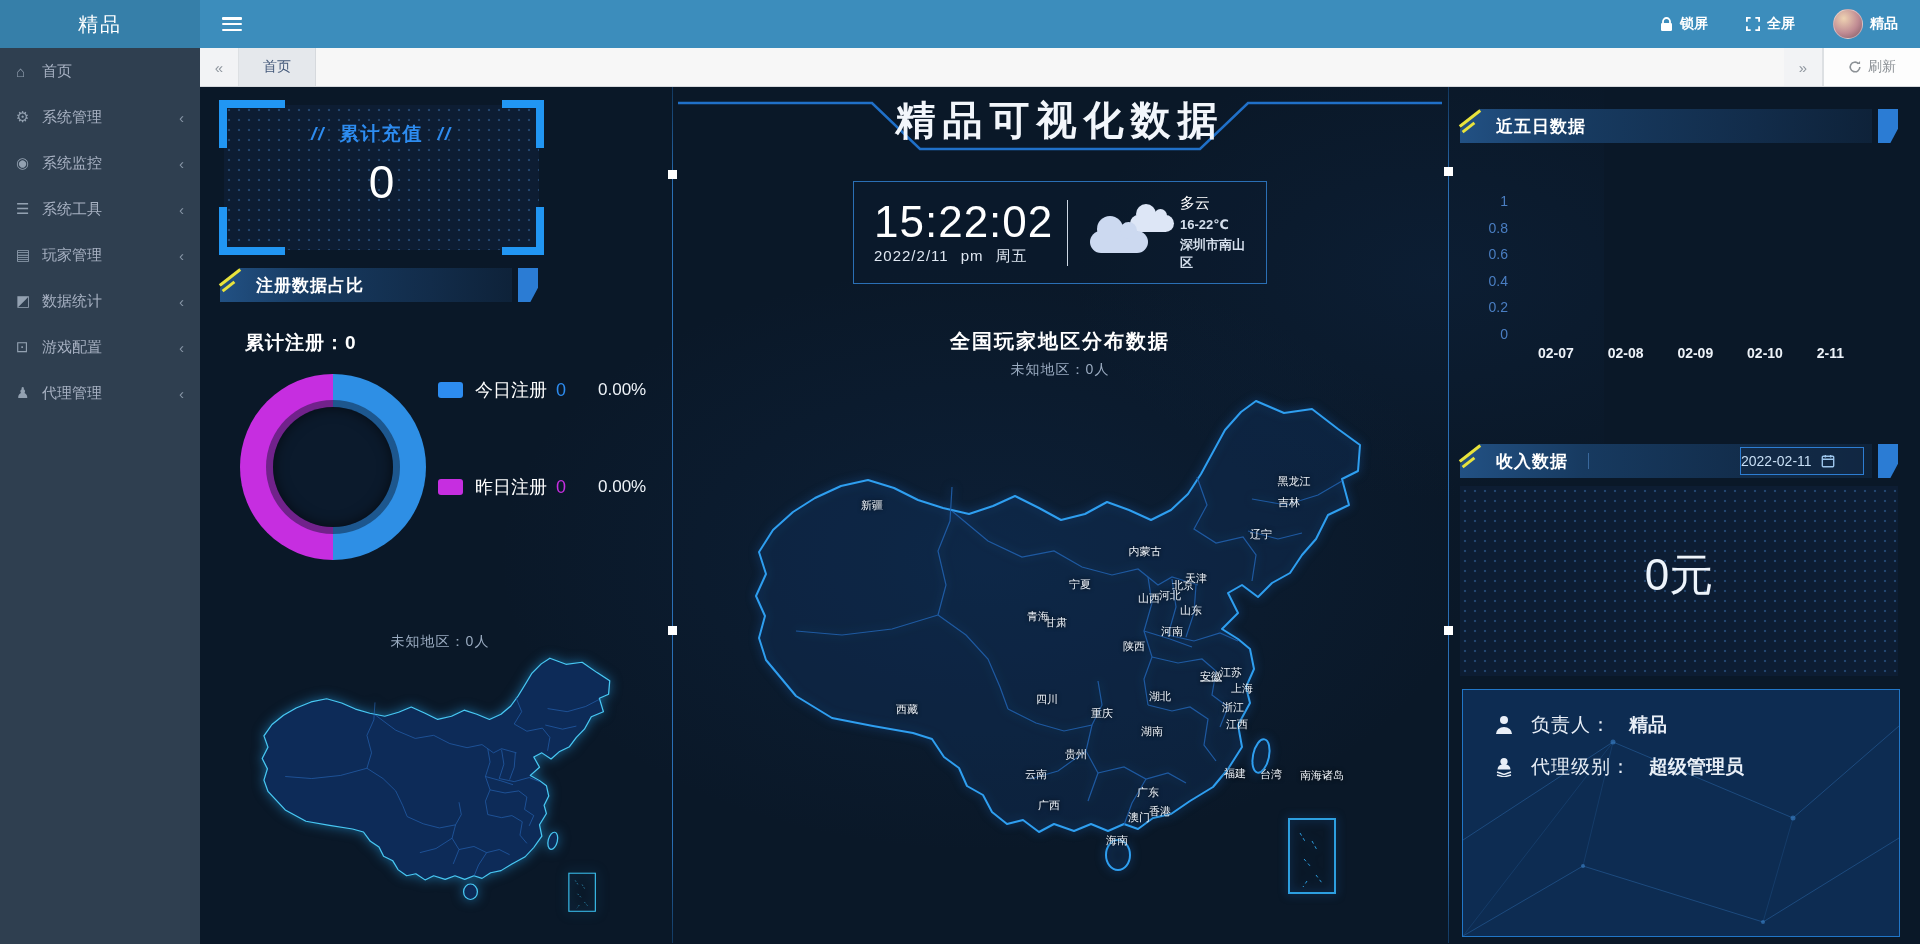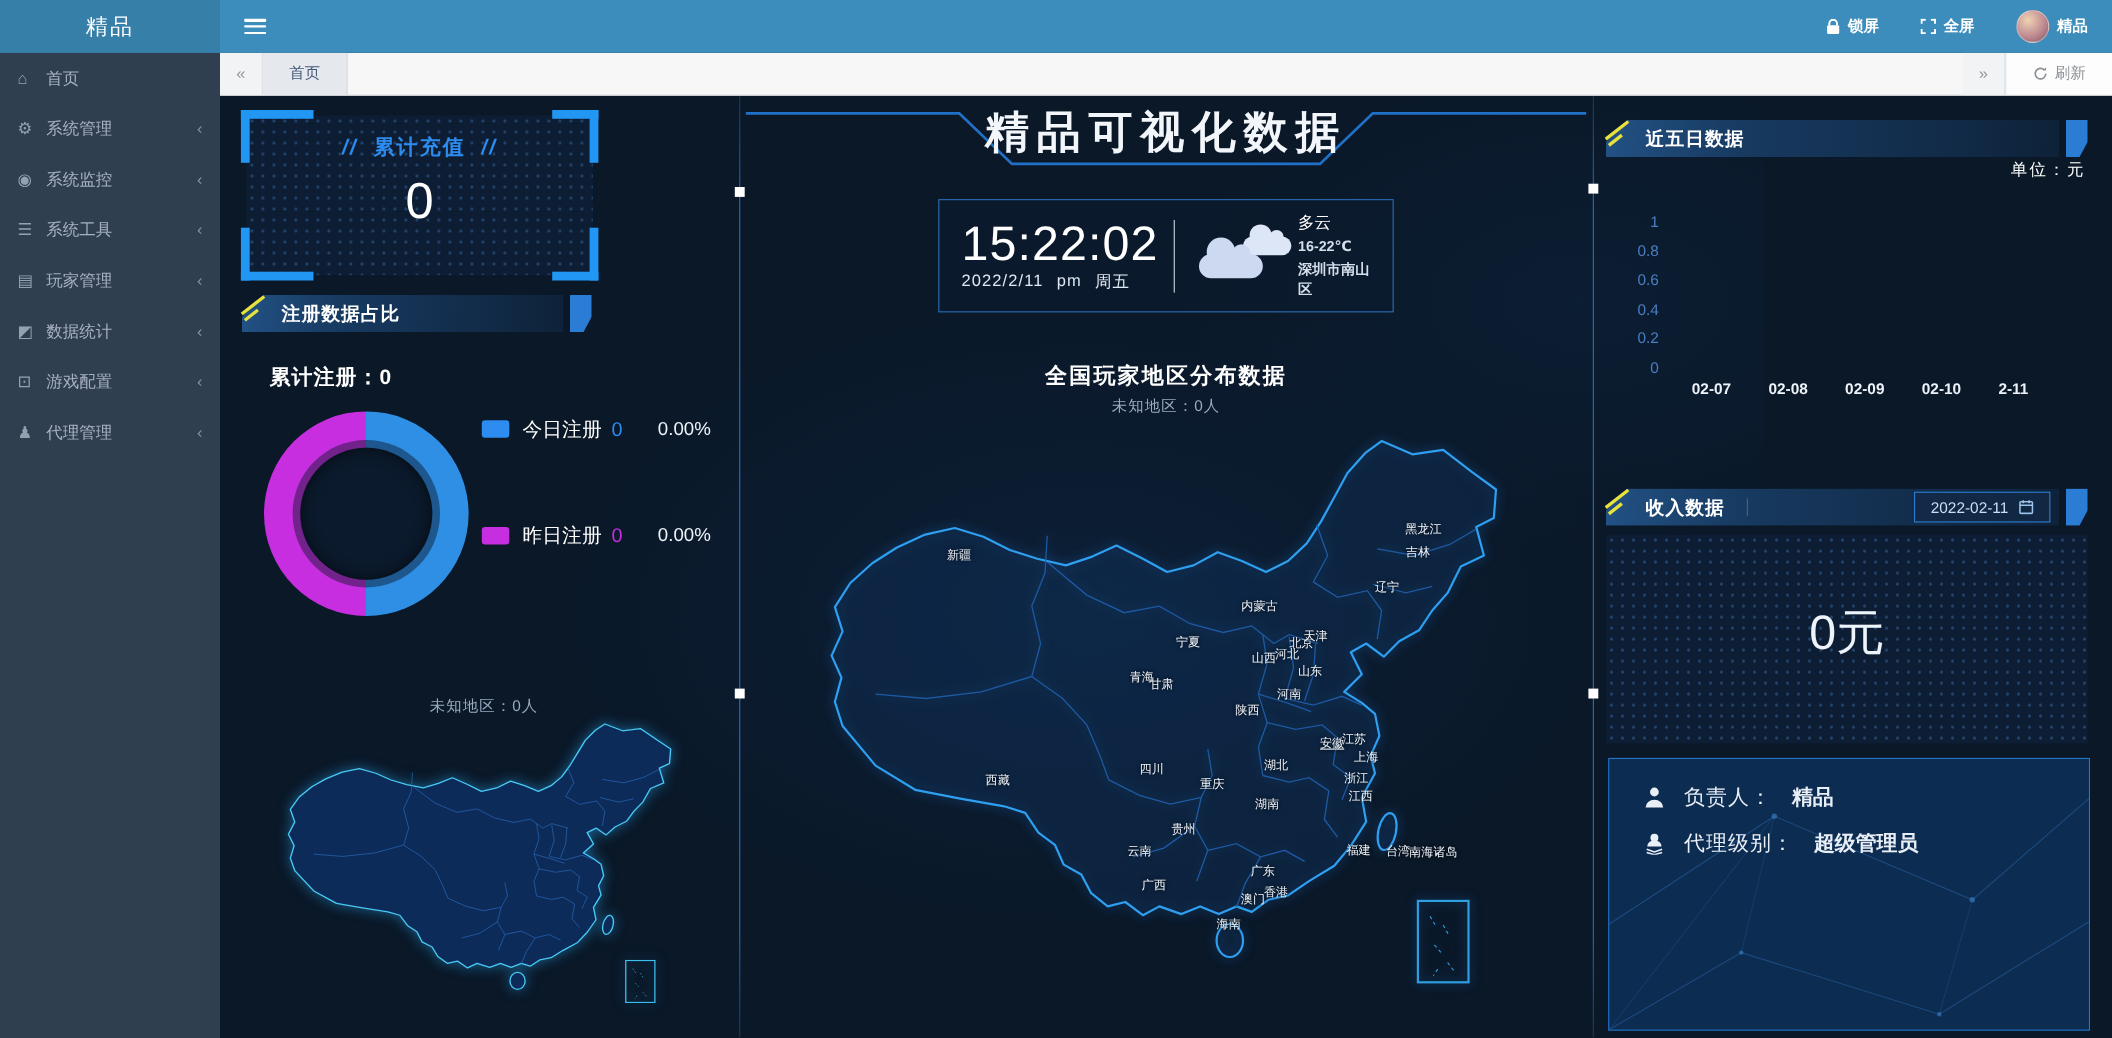--- a/index.html
+++ b/index.html
@@ -39,21 +39,21 @@
   .phead-bar{position:absolute;left:0;right:26px;top:0;bottom:0;
     background:linear-gradient(92deg,#225184 0%,#173a60 30%,#122c4a 72%,rgba(18,44,74,.5) 100%);
     clip-path:polygon(20px 0,100% 0,100% 100%,0 100%,0 20px);}
   .ph-slash{position:absolute;background:#e8e33c;height:3px;transform:rotate(-38deg);z-index:2;}
   .ph-s1{width:26px;left:-3px;top:8px;}
   .ph-s2{width:15px;left:1px;top:17px;}
   .ph-title{position:absolute;left:36px;top:0;height:34px;display:flex;align-items:center;color:#fff;font-size:17px;font-weight:bold;letter-spacing:1px;z-index:2;}
   .ph-tab{position:absolute;right:0;top:0;bottom:0;width:20px;background:#2b7cd4;clip-path:polygon(0 0,100% 0,100% 58%,62% 100%,0 100%);}
   .ph-vline{position:absolute;left:128px;top:9px;width:1px;height:16px;background:#39689c;}
   .date-box{position:absolute;right:34px;top:3px;height:26px;width:122px;border:1px solid #2d7dd2;background:rgba(18,42,70,.7);
-    display:flex;align-items:center;justify-content:center;gap:9px;color:#c8dff5;font-size:14px;cursor:pointer;z-index:3;}
+    display:flex;align-items:center;gap:9px;color:#c8dff5;font-size:14px;cursor:pointer;z-index:3;}
   
   .recharge-box{left:24px;top:18px;width:315px;height:145px;}
   .corner{position:absolute;border:0 solid #2196f3;width:58px;height:40px;}
   .c-tl{top:-5px;left:-5px;border-top-width:8px;border-left-width:8px;}
   .c-bl{bottom:-5px;left:-5px;border-bottom-width:8px;border-left-width:8px;}
   .c-tr{top:-5px;right:-5px;border-top-width:8px;border-right-width:8px;width:34px;}
   .c-br{bottom:-5px;right:-5px;border-bottom-width:8px;border-right-width:8px;width:34px;}
   .rc-title{margin-top:16px;text-align:center;color:#2d8cf0;font-size:19px;font-weight:bold;letter-spacing:2px;}
   .rc-deco{font-style:italic;margin:0 14px;color:#2d8cf0;}
   .rc-value{text-align:center;color:#fff;font-size:46px;margin-top:8px;}
@@ -358,36 +358,35 @@
       <span class="map-label" style="left: 347px; top: 310px;">四川</span>
       <span class="map-label" style="left: 533px; top: 318px;">浙江</span>
       <span class="map-label" style="left: 207px; top: 320px;">西藏</span>
       <span class="map-label" style="left: 402px; top: 324px;">重庆</span>
       <span class="map-label" style="left: 537px; top: 335px;">江西</span>
       <span class="map-label" style="left: 452px; top: 342px;">湖南</span>
       <span class="map-label" style="left: 376px; top: 365px;">贵州</span>
       <span class="map-label" style="left: 535px; top: 384px;">福建</span>
       <span class="map-label" style="left: 336px; top: 385px;">云南</span>
       <span class="map-label" style="left: 571px; top: 385px;">台湾</span>
-      <span class="map-label" style="left: 603px; top: 386px; text-align: center;">南海诸岛</span>
+      <span class="map-label" style="left: 622px; top: 386px; text-align: center;">南海诸岛</span>
       <span class="map-label" style="left: 448px; top: 403px;">广东</span>
       <span class="map-label" style="left: 349px; top: 416px;">广西</span>
       <span class="map-label" style="left: 460px; top: 422px;">香港</span>
       <span class="map-label" style="left: 439px; top: 428px;">澳门</span>
       <span class="map-label" style="left: 417px; top: 451px;">海南</span>
     </div>
 
   <div class="phead" style="left:1260px;top:22px;width:438px">
     <span class="phead-bar"></span>
     <span class="ph-slash ph-s1"></span>
     <span class="ph-slash ph-s2"></span>
     <span class="ph-title">近五日数据</span>
     <span class="ph-tab"></span>
   </div>
-  <div class="abs unit">单位：元</div>
   <div class="abs yticks">
       <div class="ytick">1</div>
       <div class="ytick">0.8</div>
       <div class="ytick">0.6</div>
       <div class="ytick">0.4</div>
       <div class="ytick">0.2</div>
       <div class="ytick">0</div>
     </div>
   <div class="abs xlabels">
       <span class="xlabel">02-07</span>

